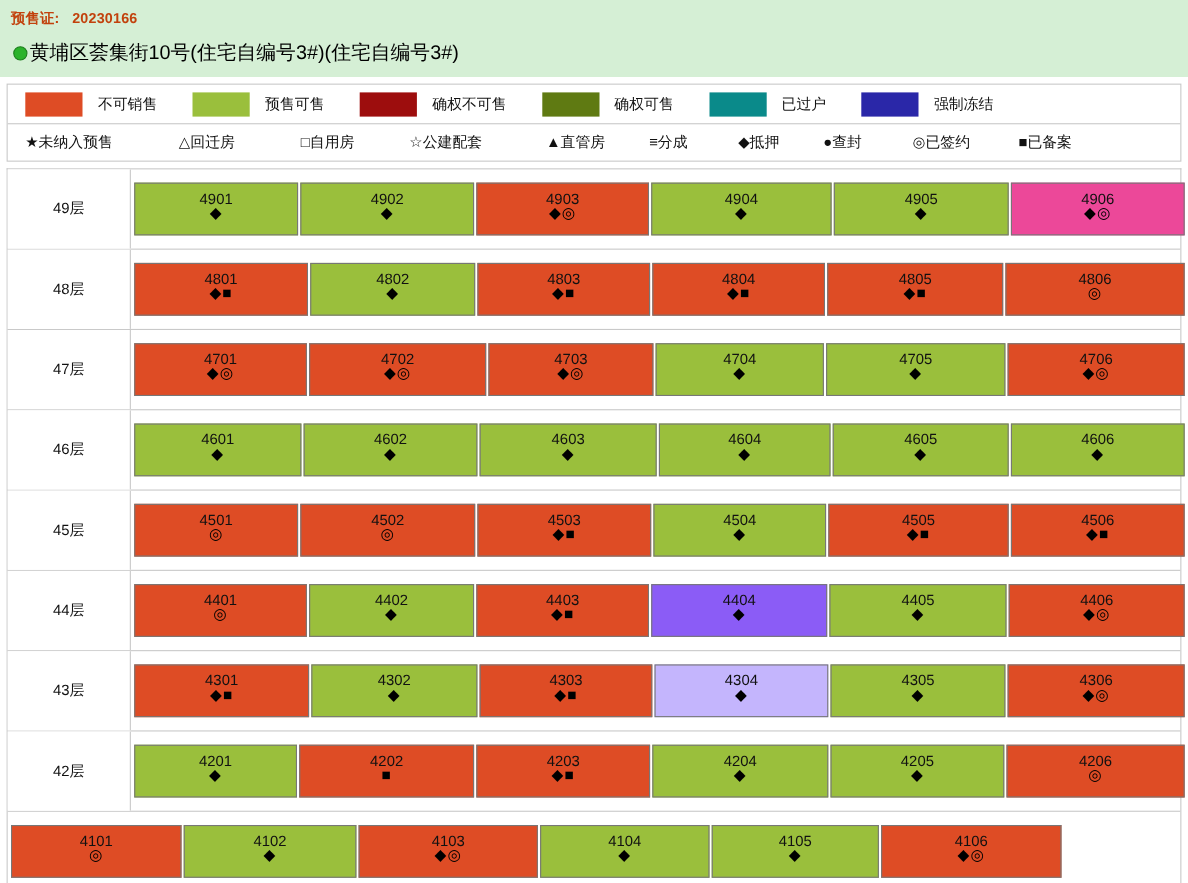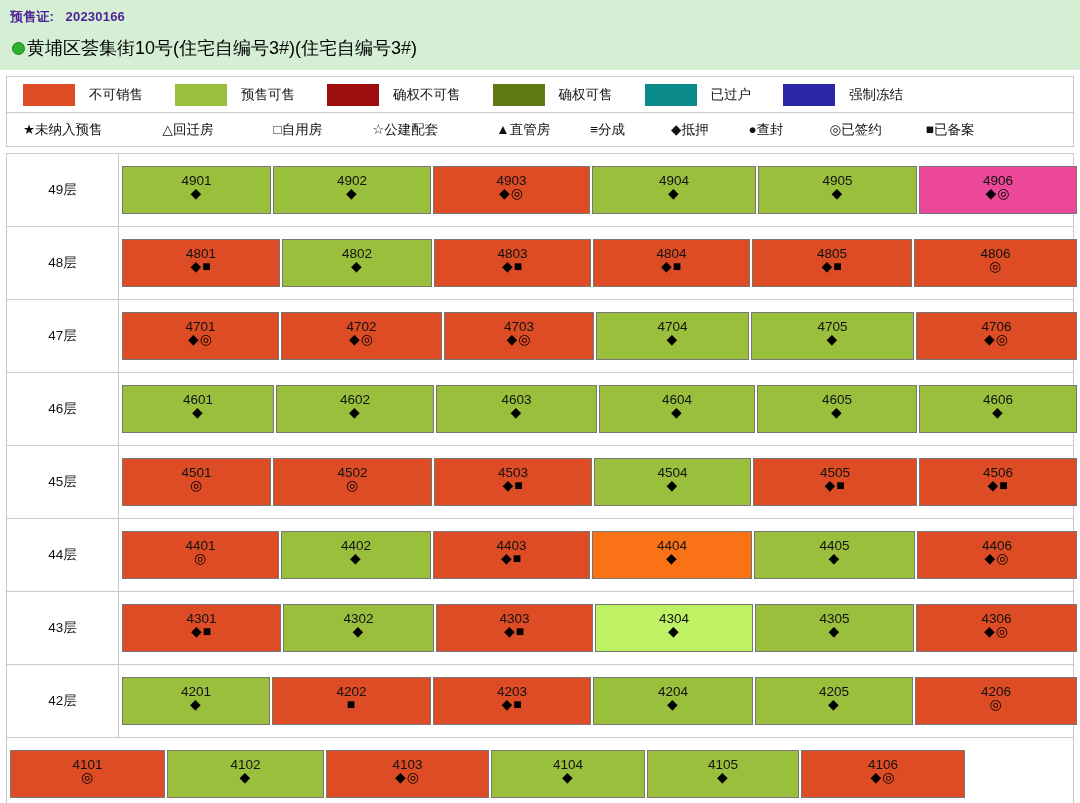--- a/index.html
+++ b/index.html
@@ -17,21 +17,21 @@
   }
 
   
   .header {
     background: #d5efd5;
     padding: 6px 0 10px 0;
   }
   .header .cert {
     font-size: 13px;
     font-weight: bold;
-    color: #4c1d95;
+    color: #c2410c;
     padding: 2px 0 0 10px;
     letter-spacing: 0.2px;
   }
   .header .addr-line {
     display: flex;
     align-items: center;
     padding: 10px 0 0 12px;
     font-size: 18px;
     color: #000;
   }
@@ -364,21 +364,21 @@
             <div class="unit-marks">◎</div>
           </div>
           <div class="unit" style="background: rgb(154, 191, 60); width: 150px; flex: 0 0 150px;">
             <div class="unit-no">4402</div>
             <div class="unit-marks">◆</div>
           </div>
           <div class="unit" style="background: rgb(222, 76, 37); width: 157px; flex: 0 0 157px;">
             <div class="unit-no">4403</div>
             <div class="unit-marks">◆■</div>
           </div>
-          <div class="unit" style="background: #f97316; width: 160px; flex: 0 0 160px;">
+          <div class="unit" style="background: #8b5cf6; width: 160px; flex: 0 0 160px;">
             <div class="unit-no">4404</div>
             <div class="unit-marks">◆</div>
           </div>
           <div class="unit" style="background: rgb(154, 191, 60); width: 161px; flex: 0 0 161px;">
             <div class="unit-no">4405</div>
             <div class="unit-marks">◆</div>
           </div>
           <div class="unit" style="background: rgb(222, 76, 37); width: 160px; flex: 0 0 160px;">
             <div class="unit-no">4406</div>
             <div class="unit-marks">◆◎</div>
@@ -393,21 +393,21 @@
             <div class="unit-marks">◆■</div>
           </div>
           <div class="unit" style="background: rgb(154, 191, 60); width: 151px; flex: 0 0 151px;">
             <div class="unit-no">4302</div>
             <div class="unit-marks">◆</div>
           </div>
           <div class="unit" style="background: rgb(222, 76, 37); width: 157px; flex: 0 0 157px;">
             <div class="unit-no">4303</div>
             <div class="unit-marks">◆■</div>
           </div>
-          <div class="unit" style="background: #bef264; width: 158px; flex: 0 0 158px;">
+          <div class="unit" style="background: #c4b5fd; width: 158px; flex: 0 0 158px;">
             <div class="unit-no">4304</div>
             <div class="unit-marks">◆</div>
           </div>
           <div class="unit" style="background: rgb(154, 191, 60); width: 159px; flex: 0 0 159px;">
             <div class="unit-no">4305</div>
             <div class="unit-marks">◆</div>
           </div>
           <div class="unit" style="background: rgb(222, 76, 37); width: 161px; flex: 0 0 161px;">
             <div class="unit-no">4306</div>
             <div class="unit-marks">◆◎</div>

